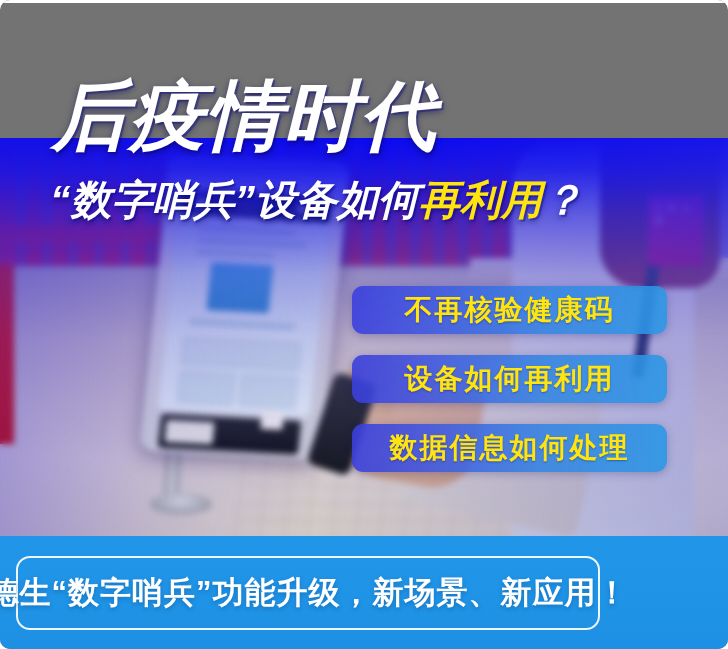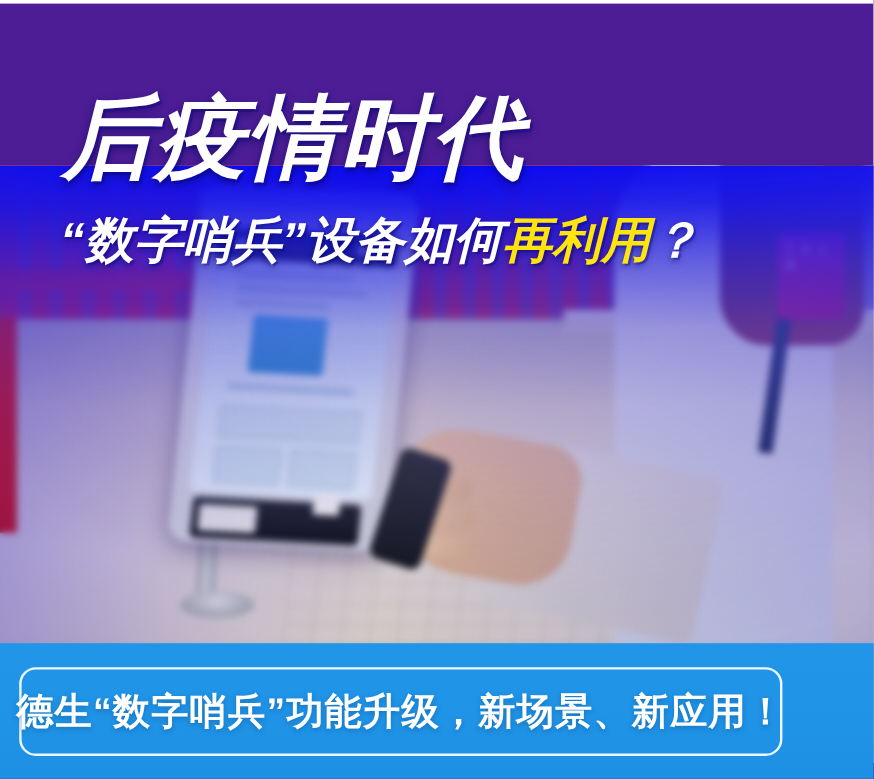--- a/index.html
+++ b/index.html
@@ -6,22 +6,23 @@
   html,body{margin:0;padding:0;}
   body{
     width:728px;height:649px;
     background:#ffffff;
     font-family:"Liberation Sans","DejaVu Sans",sans-serif;
     overflow:hidden;
   }
   .poster{
     position:relative;
     width:728px;height:649px;
-    background:#4c1d95;
+    background:#737373;
     overflow:hidden;
+    border-radius:10px;
   }
 
   
   .top-hairline{
     position:absolute;left:0;top:0;width:728px;height:3px;
     background:#ffffff;
   }
 
   
   .photo{
@@ -269,21 +270,21 @@
     text-shadow:0 1px 2px rgba(20,20,90,.40);
   }
 
   
   .footer{
     position:absolute;left:0;top:536px;width:728px;height:113px;
     background:linear-gradient(180deg,#2195e8 0%,#1f93e6 60%,#1e90e4 100%);
     z-index:30;
   }
   .footer-box{
-    position:absolute;left:16px;top:20px;width:636px;height:74px;
+    position:absolute;left:16px;top:20px;width:584px;height:74px;
     border:2px solid rgba(255,255,255,.92);
     border-radius:14px;
     box-sizing:border-box;
     display:flex;align-items:center;justify-content:center;
   }
   .footer-text{
     font-size:31px;font-weight:bold;color:#ffffff;
     letter-spacing:1px;white-space:nowrap;
     text-shadow:0 2px 4px rgba(10,60,120,.35);
   }
@@ -353,20 +354,31 @@
     <div class="photo-overlay-side"></div>
   </div>
 
   <div class="headline-wrap">
     <div class="title-main">后疫情时代</div>
     <div class="title-sub">
       <span>“数字哨兵”设备如何</span><span class="hl">再利用</span><span>？</span>
     </div>
   </div>
 
+  <div class="badges">
+    <div class="badge">
+      <span class="badge-text">不再核验健康码</span>
+    </div>
+    <div class="badge">
+      <span class="badge-text">设备如何再利用</span>
+    </div>
+    <div class="badge">
+      <span class="badge-text">数据信息如何处理</span>
+    </div>
+  </div>
 
   <div class="footer">
     <div class="footer-box">
       <span class="footer-text">德生“数字哨兵”功能升级，新场景、新应用！</span>
     </div>
   </div>
 
 </div>
 
 </body></html>

